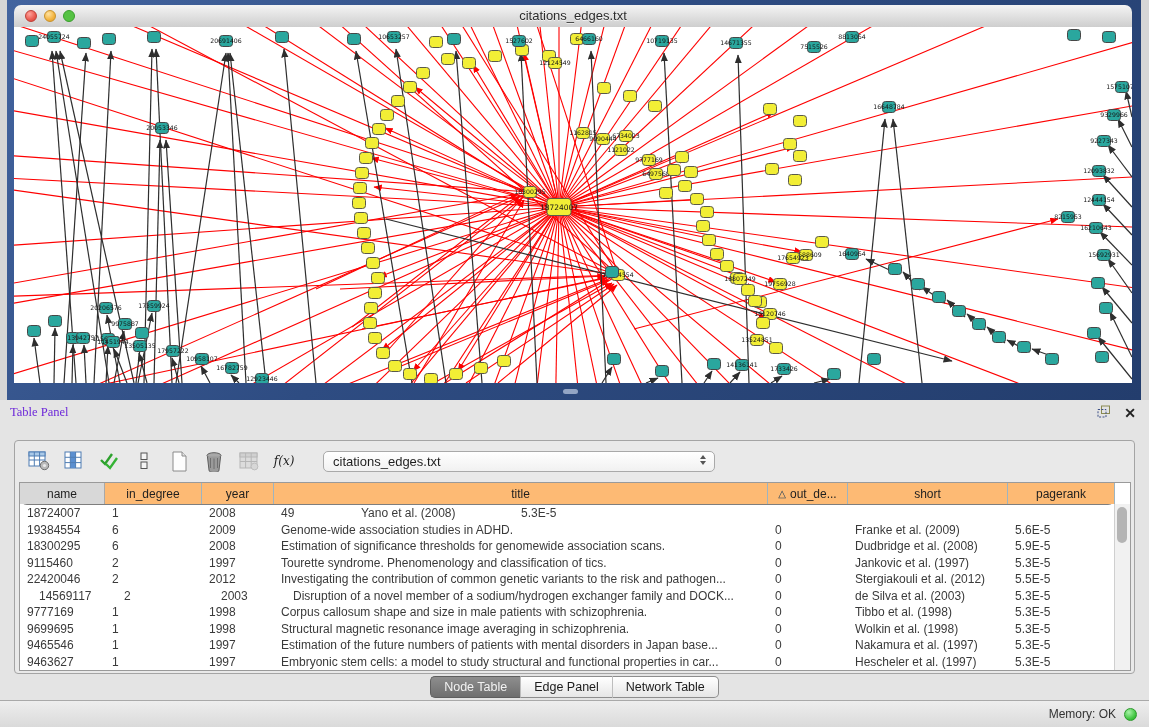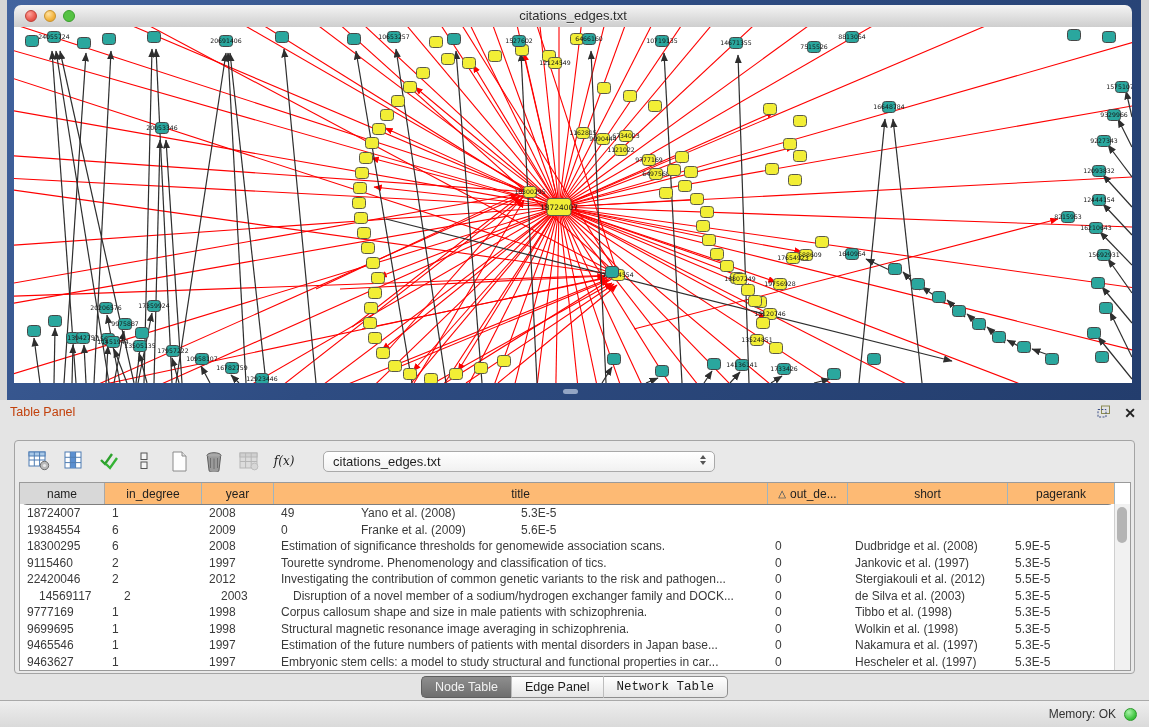--- a/index.html
+++ b/index.html
@@ -18,21 +18,21 @@
   .tl.yellow{background:radial-gradient(circle at 35% 30%,#ffe2a0,#f3b440 60%,#dd9c2a);border:1px solid #c8922b;}
   .tl.green{background:radial-gradient(circle at 35% 30%,#b0eba0,#55c243 60%,#3aa42d;);border:1px solid #3a9e2e;background-color:#55c243;}
   .net-title{position:absolute;left:0;right:0;top:3px;text-align:center;font-size:13px;color:#2c2c2c;
     text-shadow:0 1px 0 rgba(255,255,255,.65);}
   .net-canvas{position:absolute;left:7px;top:27px;width:1118px;height:356px;background:#fff;overflow:hidden;}
   .net-canvas svg{position:absolute;left:0;top:0;}
   .divider-grip{position:absolute;left:556px;top:389px;width:15px;height:5px;border-radius:3px;background:#93a5c4;}
 
   
   .table-panel{position:absolute;left:0;top:400px;width:1149px;height:300px;background:#e4e4e4;}
-  .panel-title{position:absolute;left:10px;top:5px;font-size:12.5px;color:#c2410c;}
+  .panel-title{position:absolute;left:10px;top:5px;font-size:12.5px;color:#6d28d9;font-family:Liberation Serif, serif;}
   .panel-header-icons{position:absolute;right:13px;top:4px;display:flex;gap:13px;align-items:center;}
   .close-x{font-size:14px;font-weight:bold;color:#222;line-height:13px;}
   .panel-body{position:absolute;left:14px;top:40px;width:1121px;height:234px;box-sizing:border-box;
     background:#e9e9e9;border:1px solid #a4a4a4;border-radius:4px;}
   .toolbar{position:absolute;left:12px;top:5px;height:30px;display:flex;align-items:center;gap:11px;}
   .tool{width:24px;height:24px;display:flex;align-items:center;justify-content:center;}
   .table-select{margin-left:16px;width:392px;height:21px;box-sizing:border-box;
     background:linear-gradient(#ffffff,#f1f1f1);border:1px solid #a9a9a9;border-radius:5px;
     display:flex;align-items:center;padding:0 9px;font-size:13px;color:#1f1f1f;position:relative;}
   .dd-arrows{position:absolute;right:8px;top:3px;display:flex;flex-direction:column;gap:2px;}
@@ -49,21 +49,21 @@
   .trow{display:flex;height:16.5px;align-items:center;font-size:12px;color:#3a3a3a;}
   .tcell{box-sizing:border-box;padding-left:7px;white-space:nowrap;overflow:hidden;}
   .tbl-scroll{position:absolute;right:0;top:21px;bottom:0;width:15px;background:#f1f1f1;border-left:1px solid #cfcfcf;}
   .thumb{position:absolute;left:2px;top:3px;width:10px;height:36px;border-radius:5px;background:#b4b4b4;}
 
   .tabs{position:absolute;left:0;top:276px;width:100%;display:flex;justify-content:center;}
   .tab{height:20px;line-height:20px;padding:0 13px;font-size:12.5px;
     background:linear-gradient(#ffffff,#e6e6e6);color:#1b1b1b;
     border-top:1px solid #8d8d8d;border-bottom:1px solid #8d8d8d;}
   .tab:first-child{border-left:1px solid #8d8d8d;border-radius:5px 0 0 5px;}
-  .tab:last-child{border-right:1px solid #8d8d8d;border-radius:0 5px 5px 0;font-family:Liberation Mono, monospace;}
+  .tab:last-child{border-right:1px solid #8d8d8d;border-radius:0 5px 5px 0;}
   .tab + .tab{border-left:1px solid #bdbdbd;}
   .tab.selected{background:linear-gradient(#8e8e8e,#6e6e6e);color:#f2f2f2;border-color:#5e5e5e;}
 
   
   .status-bar{position:absolute;left:0;top:700px;width:1149px;height:27px;box-sizing:border-box;
     background:linear-gradient(#eeeeee,#dadada);border-top:1px solid #a9a9a9;
     display:flex;align-items:center;justify-content:flex-end;gap:8px;padding-right:12px;
     font-size:12px;color:#333;}
   .mem-dot{width:13px;height:13px;border-radius:50%;box-sizing:border-box;
     background:radial-gradient(circle at 35% 30%,#a8f3a8,#3fc43f 65%,#2aa52a);border:1px solid #2c9a2c;}
@@ -563,20 +563,21 @@
               <div class="tcell" style="width: 97px;">1</div>
               <div class="tcell" style="width: 72px;">2008</div>
               <div class="tcell" style="width: 80px;">49</div>
               <div class="tcell" style="width: 160px;">Yano et al. (2008)</div>
               <div class="tcell" style="width: 107px;">5.3E-5</div>
             </div>
             <div class="trow">
               <div class="tcell" style="width: 85px;">19384554</div>
               <div class="tcell" style="width: 97px;">6</div>
               <div class="tcell" style="width: 72px;">2009</div>
+              <div class="tcell" style="flex: 1 1 0%;">Genome-wide association studies in ADHD.</div>
               <div class="tcell" style="width: 80px;">0</div>
               <div class="tcell" style="width: 160px;">Franke et al. (2009)</div>
               <div class="tcell" style="width: 107px;">5.6E-5</div>
             </div>
             <div class="trow">
               <div class="tcell" style="width: 85px;">18300295</div>
               <div class="tcell" style="width: 97px;">6</div>
               <div class="tcell" style="width: 72px;">2008</div>
               <div class="tcell" style="flex: 1 1 0%;">Estimation of significance thresholds for genomewide association scans.</div>
               <div class="tcell" style="width: 80px;">0</div>

